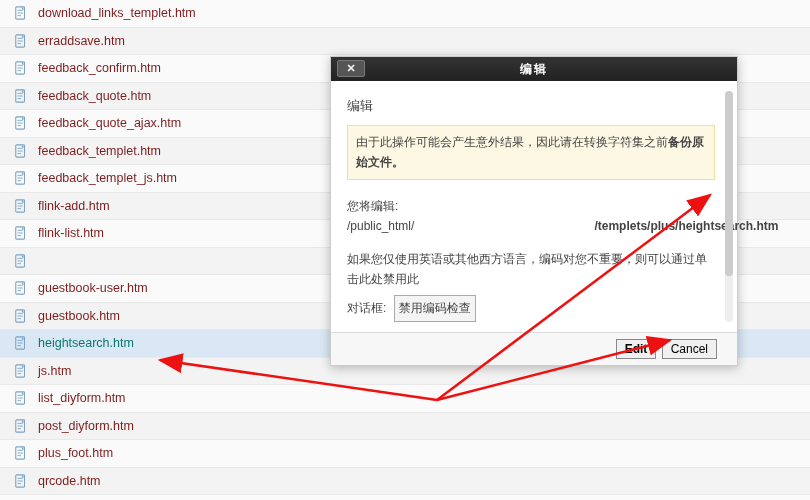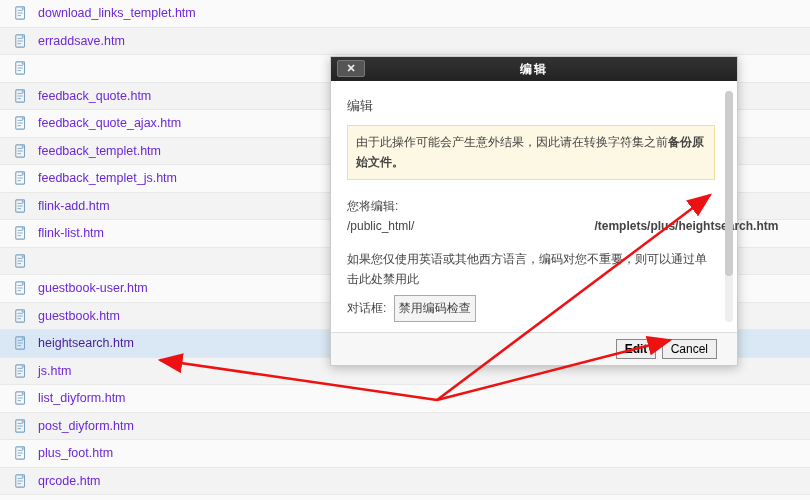--- a/index.html
+++ b/index.html
@@ -25,22 +25,22 @@
     color: #555;
   }
   .file-row:nth-child(even) { background: #f3f3f3; }
   .file-row.selected { background: #d9e8f4; }
   .file-icon {
     width: 14px; height: 14px;
     margin-right: 10px;
     flex-shrink: 0;
   }
   .file-icon svg { display:block; }
-  .file-name { font-size: 12.5px; color: #6d28d9; }
-  .selected .file-name { color: #4c1d95; }
+  .file-name { font-size: 12.5px; color: #7f1d1d; }
+  .selected .file-name { color: #0f766e; }
 
   .modal {
     position: absolute;
     left: 330px; top: 56px;
     width: 408px;
     background: #fff;
     border: 1px solid #ccc;
     box-shadow: 0 2px 10px rgba(0,0,0,0.25);
   }
   .modal-titlebar {
@@ -153,20 +153,21 @@
       <span class="file-name">erraddsave.htm</span>
     </div>
     <div class="file-row">
       <span class="file-icon">
         <svg viewBox="0 0 16 16" width="14" height="14">
           <rect x="2" y="1" width="10" height="14" rx="1" fill="none" stroke="#7aa3c4" stroke-width="1.2"></rect>
           <path d="M4 5h6M4 8h6M4 11h4" stroke="#7aa3c4" stroke-width="1"></path>
           <path d="M9 1l3 3H9z" fill="#7aa3c4"></path>
         </svg>
       </span>
+      <span class="file-name">feedback_confirm.htm</span>
     </div>
     <div class="file-row">
       <span class="file-icon">
         <svg viewBox="0 0 16 16" width="14" height="14">
           <rect x="2" y="1" width="10" height="14" rx="1" fill="none" stroke="#7aa3c4" stroke-width="1.2"></rect>
           <path d="M4 5h6M4 8h6M4 11h4" stroke="#7aa3c4" stroke-width="1"></path>
           <path d="M9 1l3 3H9z" fill="#7aa3c4"></path>
         </svg>
       </span>
       <span class="file-name">feedback_quote.htm</span>

